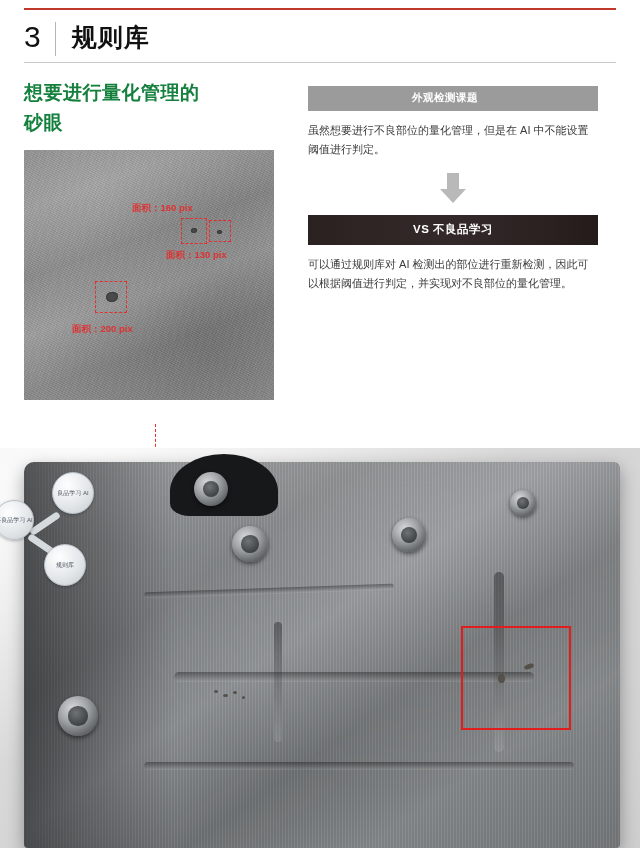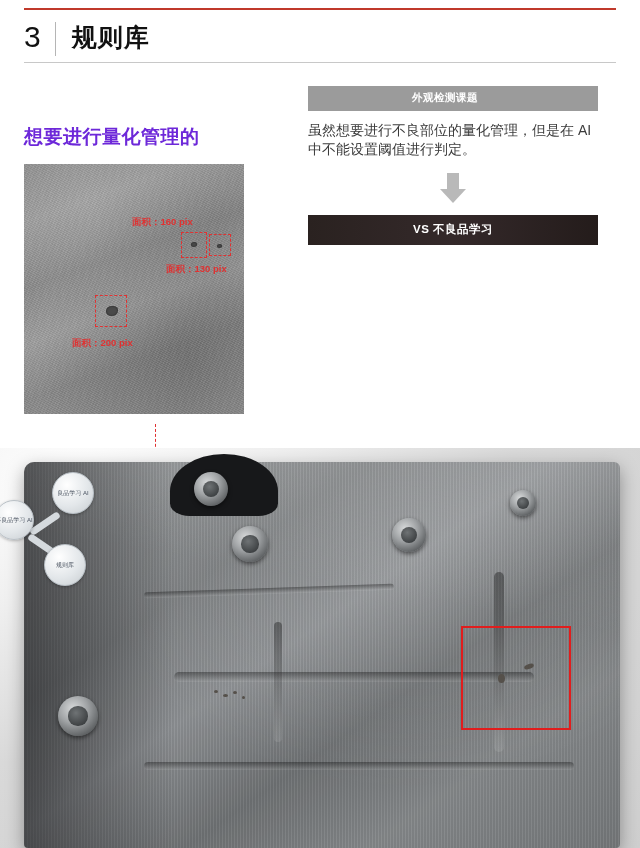--- a/index.html
+++ b/index.html
@@ -47,27 +47,27 @@
     display: flex;
     padding: 12px 24px 0 24px;
     gap: 22px;
     height: 372px;
   }
   .col-left { width: 262px; }
   .col-right { width: 290px; padding-top: 8px; }
 
   .lead-title {
     font-size: 19px; font-weight: 700; line-height: 30px;
-    color: #6d28d9; letter-spacing: 0.5px; margin-top: 44px;
+    color: #15803d; letter-spacing: 0.5px;
   }
 
   
   .photo-wrap {
     position: relative;
-    width: 220px; height: 250px;
+    width: 250px; height: 250px;
     margin-top: 12px;
     background: linear-gradient(160deg,#8d8d8d 0%, #9b9b9b 18%, #868686 38%, #9e9e9e 55%, #8a8a8a 72%, #979797 100%);
     overflow: hidden;
   }
   .photo-grain {
     position: absolute; inset: 0;
     background-image:
       repeating-linear-gradient(28deg, rgba(255,255,255,0.055) 0px, rgba(255,255,255,0.055) 1px, rgba(0,0,0,0.045) 1px, rgba(0,0,0,0.045) 2px),
       repeating-linear-gradient(115deg, rgba(255,255,255,0.035) 0px, rgba(255,255,255,0.035) 1px, rgba(0,0,0,0.03) 1px, rgba(0,0,0,0.03) 3px),
       radial-gradient(ellipse at 30% 20%, rgba(255,255,255,0.12), rgba(0,0,0,0) 60%),
@@ -99,21 +99,21 @@
     font-weight: 700;
     text-align: center;
     padding: 5px 16px 6px 0;
     letter-spacing: 0.5px;
   }
   .sub-head {
     font-size: 13.5px; font-weight: 700; color: #111;
     margin-top: 16px; line-height: 20px;
   }
   .para {
-    font-size: 14px; line-height: 19px; color: #3b3b3b;
+    font-size: 11px; line-height: 19px; color: #3b3b3b;
     margin-top: 10px;
   }
   .arrow-wrap { display: flex; justify-content: center; margin-top: 14px; }
   .arrow-down {
     width: 26px; height: 30px; position: relative;
   }
   .arrow-down .stem {
     position: absolute; left: 7px; top: 0; width: 12px; height: 17px; background: #b9b9b9;
   }
   .arrow-down .head {
@@ -232,20 +232,21 @@
     <div class="chapter-num">3</div>
     <div class="chapter-divider"></div>
     <div class="chapter-title">规则库</div>
     <div class="header-rule-bottom"></div>
   </div>
 
   <div class="content">
 
     <div class="col-left">
       <div class="lead-title">想要进行量化管理的</div>
+      <div class="lead-title">砂眼</div>
 
       <div class="photo-wrap">
         <div class="photo-grain"></div>
 
         <div class="defect" style="left:167px; top:78px; width:6px; height:5px;"></div>
         <div class="defect" style="left:193px; top:80px; width:5px; height:4px;"></div>
         <div class="defect" style="left:82px; top:142px; width:12px; height:10px;"></div>
 
         <div class="box" style="left:157px; top:68px; width:26px; height:26px;"></div>
         <div class="box" style="left:185px; top:70px; width:22px; height:22px;"></div>
@@ -262,20 +263,21 @@
       <div class="para">虽然想要进行不良部位的量化管理，但是在 AI 中不能设置阈值进行判定。</div>
 
       <div class="arrow-wrap">
         <div class="arrow-down">
           <div class="stem"></div>
           <div class="head"></div>
         </div>
       </div>
 
       <div class="black-bar">VS 不良品学习</div>
+      <div class="para">可以通过规则库对 AI 检测出的部位进行重新检测，因此可以根据阈值进行判定，并实现对不良部位的量化管理。</div>
     </div>
   </div>
 
   <div class="dashed-v" style="left:155px; top:424px; height:246px;"></div>
   <div class="dashed-h" style="left:155px; top:668px; width:310px;"></div>
 
   <div class="bottom">
     <div class="bg-sheen"></div>
 
     <div class="part">

